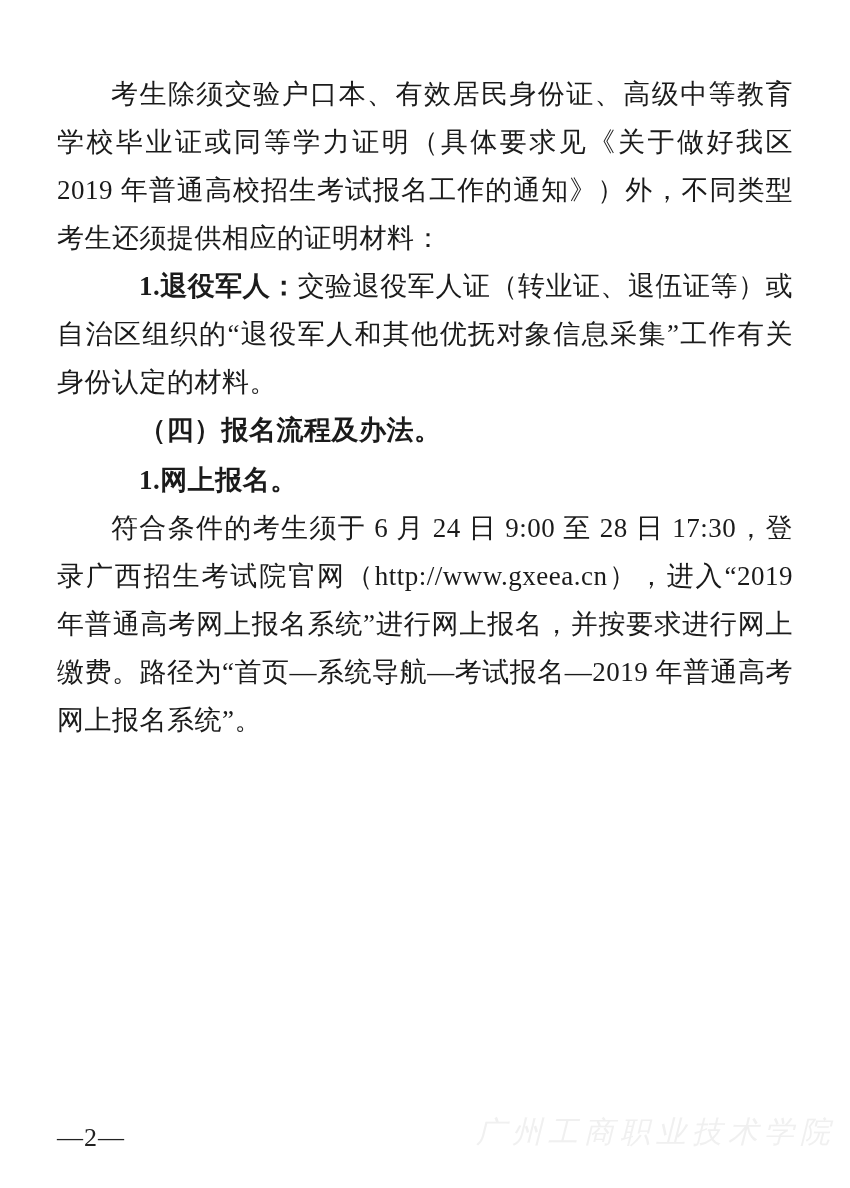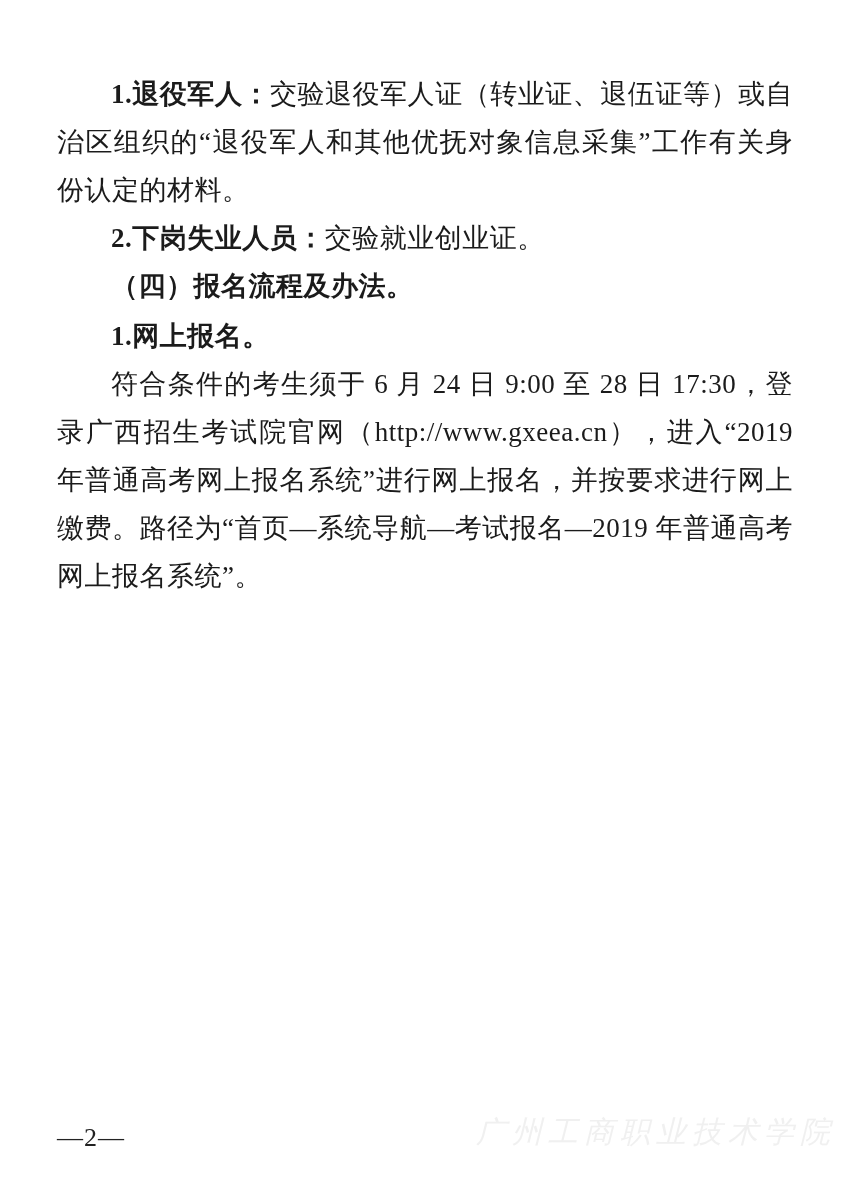--- a/index.html
+++ b/index.html
@@ -27,21 +27,21 @@
     text-align: justify;
     text-justify: inter-ideograph;
     letter-spacing: 0.5px;
   }
   .para {
     margin: 0;
     padding: 0;
     text-indent: 2em;
   }
   .seg { font-weight: normal; }
-  .seg.bold { font-weight: bold; }
+  .seg.bold { font-weight: bold; margin-left: 28px; }
   .seg.kai { font-weight: bold; font-family: Liberation Mono, monospace; }
   .page-number {
     position: absolute;
     left: 57px;
     top: 1122px;
     font-size: 26px;
     line-height: 32px;
     color: #222222;
     letter-spacing: 1px;
   }
@@ -58,22 +58,22 @@
     pointer-events: none;
     user-select: none;
   }
 </style>
 </head>
 <body>
 
 <div class="page">
 
   <div class="content">
+      <p class="para"><span class="seg">考生除须交验户口本、有效居民身份证、高级中等教育学校毕业证或同等学力证明（具体要求见《关于做好我区 2019 年普通高校招生考试报名工作的通知》）外，不同类型考生还须提供相应的证明材料：</span></p>
       <p class="para"><span class="seg bold">1.退役军人：</span><span class="seg">交验退役军人证（转业证、退伍证等）或自治区组织的“退役军人和其他优抚对象信息采集”工作有关身份认定的材料。</span></p>
-      <p class="para"><span class="seg bold">2.下岗失业人员：</span><span class="seg">交验就业创业证。</span></p>
       <p class="para"><span class="seg bold kai">（四）报名流程及办法。</span></p>
       <p class="para"><span class="seg bold">1.网上报名。</span></p>
       <p class="para"><span class="seg">符合条件的考生须于 6 月 24 日 9:00 至 28 日 17:30，登录广西招生考试院官网（http://www.gxeea.cn），进入“2019 年普通高考网上报名系统”进行网上报名，并按要求进行网上缴费。路径为“首页—系统导航—考试报名—2019 年普通高考网上报名系统”。</span></p>
     </div>
 
   <div class="page-number">—2—</div>
 
   <div class="watermark">广州工商职业技术学院</div>
 
 </div>

